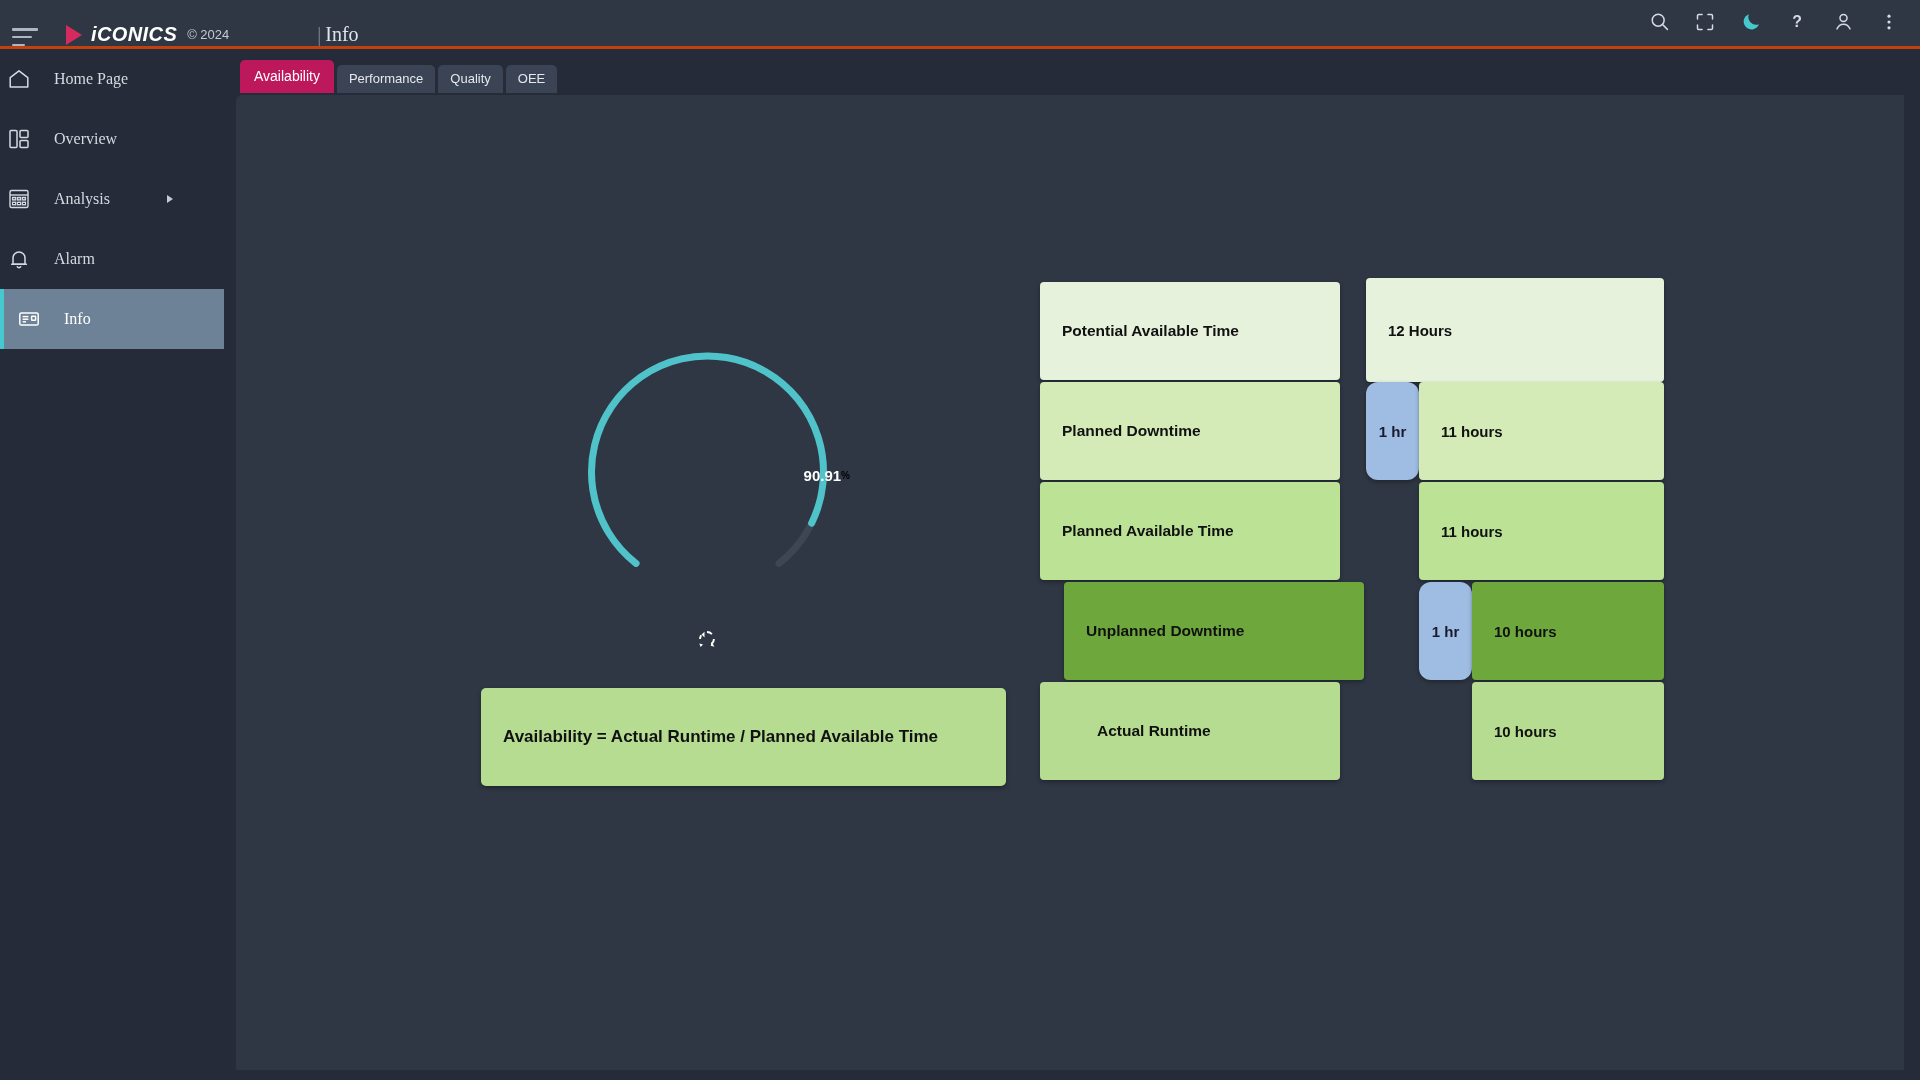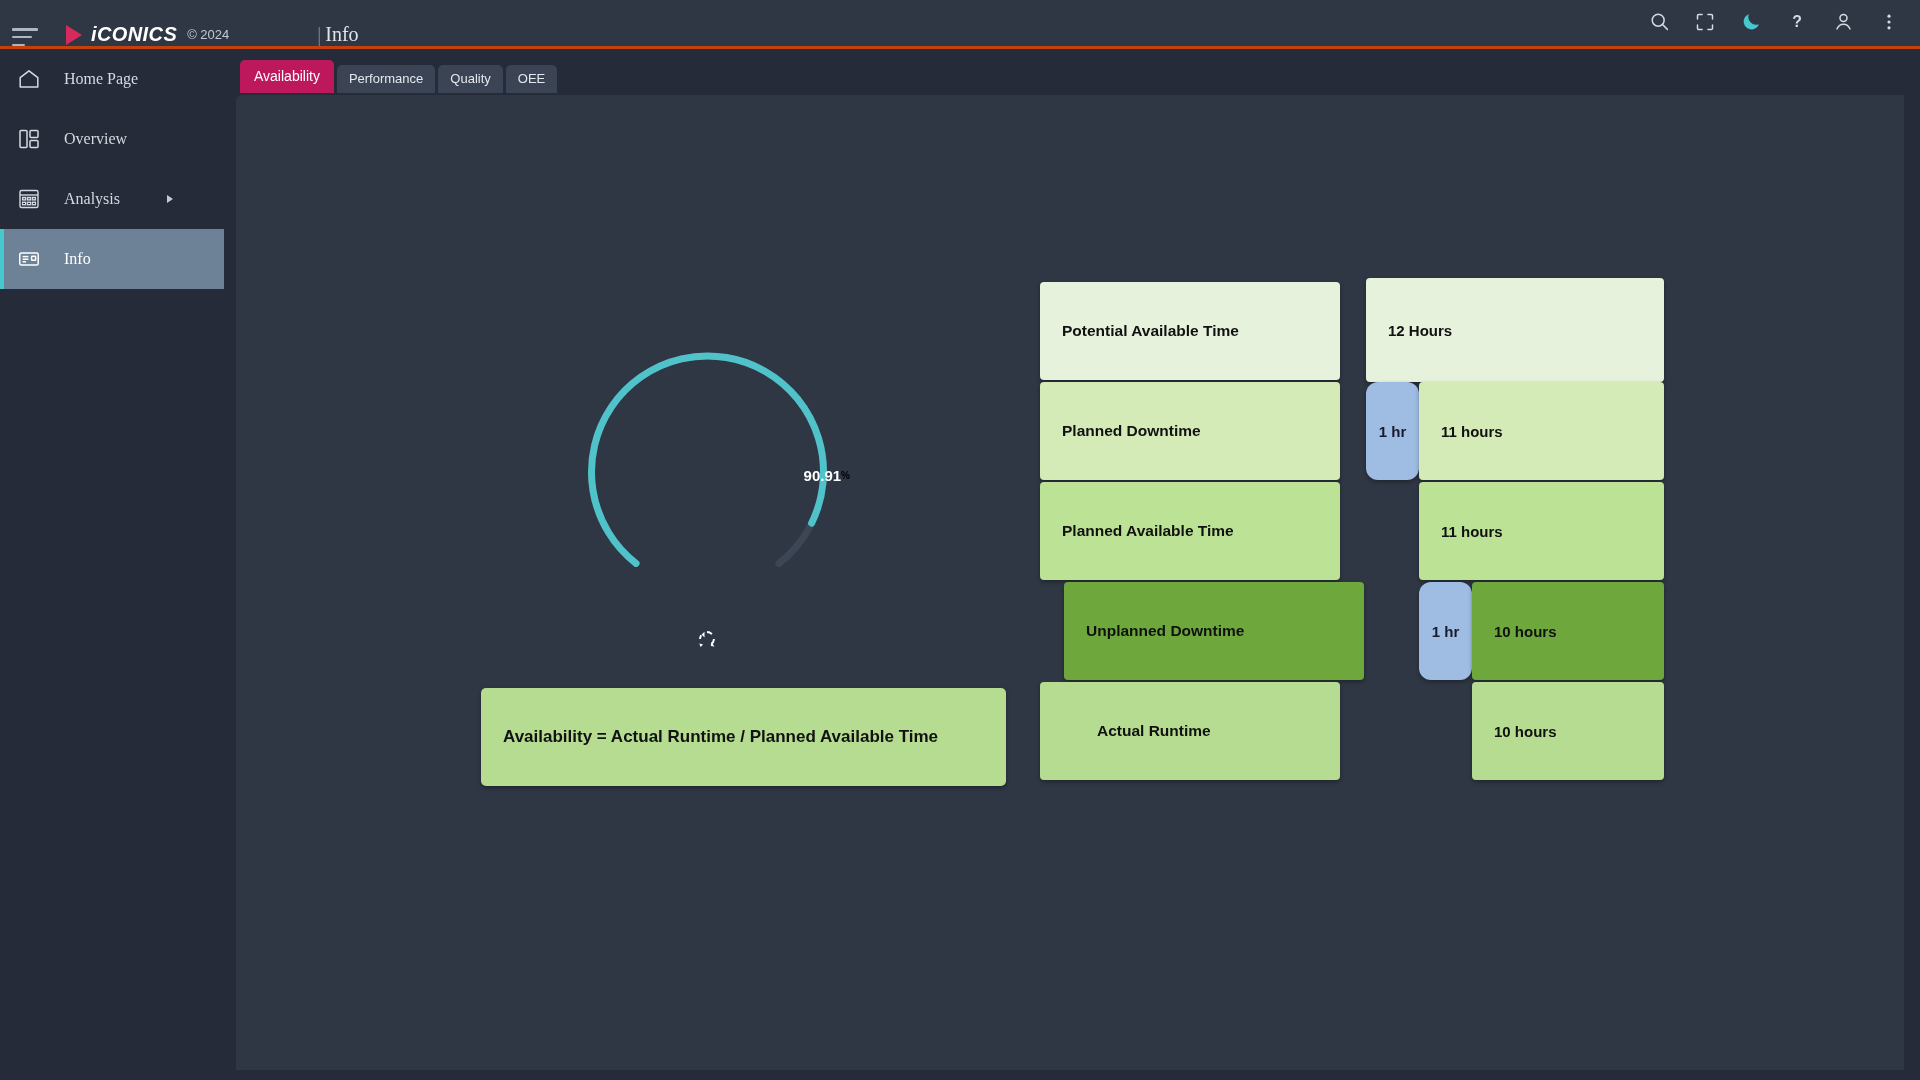--- a/index.html
+++ b/index.html
@@ -59,21 +59,21 @@
 
   
   .sidebar{
     position:absolute; top:49px; left:0; width:225px; height:1031px;
     background:#252b38;
     z-index:15;
   }
   .nav-item{
     position:relative;
     height:60px; display:flex; align-items:center;
-    padding-left:10px; cursor:pointer;
+    cursor:pointer;
   }
   .nav-item .nav-ico{
     width:38px; display:flex; align-items:center; justify-content:center;
     color:#d5dae2;
   }
   .nav-item .nav-label{
     margin-left:16px; color:#d5dae2; font-size:16px;
     font-family:"Liberation Serif", serif;
   }
   .nav-item.active{
@@ -291,20 +291,30 @@
         <rect x="15.4" y="10.5" width="3" height="2.4"></rect>
         <rect x="5.6" y="15.3" width="3" height="2.4"></rect>
         <rect x="10.5" y="15.3" width="3" height="2.4"></rect>
         <rect x="15.4" y="15.3" width="3" height="2.4"></rect>
       </svg>
     </span>
     <span class="nav-label">Analysis</span>
     <span class="nav-caret"></span>
   </div>
 
+  <div class="nav-item">
+    <span class="nav-ico">
+      <svg width="24" height="24" viewBox="0 0 24 24" fill="none" stroke="#d5dae2" stroke-width="1.5" stroke-linecap="round">
+        <path d="M6 17.3V11a6 6 0 0 1 12 0v6.3z"></path>
+        <line x1="4.6" y1="17.3" x2="19.4" y2="17.3"></line>
+        <path d="M10.3 19.7a1.9 1.9 0 0 0 3.4 0"></path>
+      </svg>
+    </span>
+    <span class="nav-label">Alarm</span>
+  </div>
 
   <div class="nav-item active">
     <span class="nav-ico">
       <svg width="24" height="24" viewBox="0 0 24 24" fill="none" stroke="#ffffff" stroke-width="1.5">
         <rect x="2.8" y="6" width="18.4" height="12" rx="1.6"></rect>
         <line x1="5.6" y1="9.6" x2="11.4" y2="9.6"></line>
         <line x1="5.6" y1="12.2" x2="11.4" y2="12.2"></line>
         <line x1="5.6" y1="14.8" x2="9" y2="14.8"></line>
         <rect x="14.6" y="9.3" width="4" height="4" rx="0.6"></rect>
       </svg>

